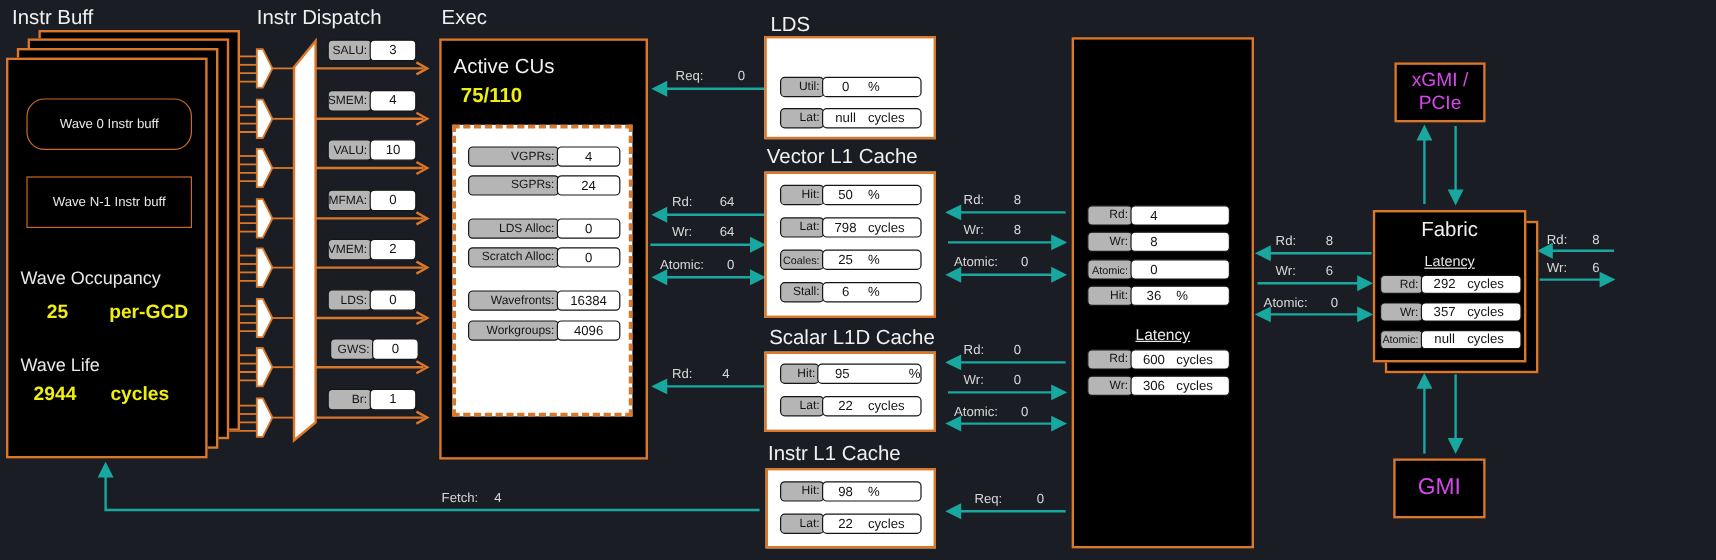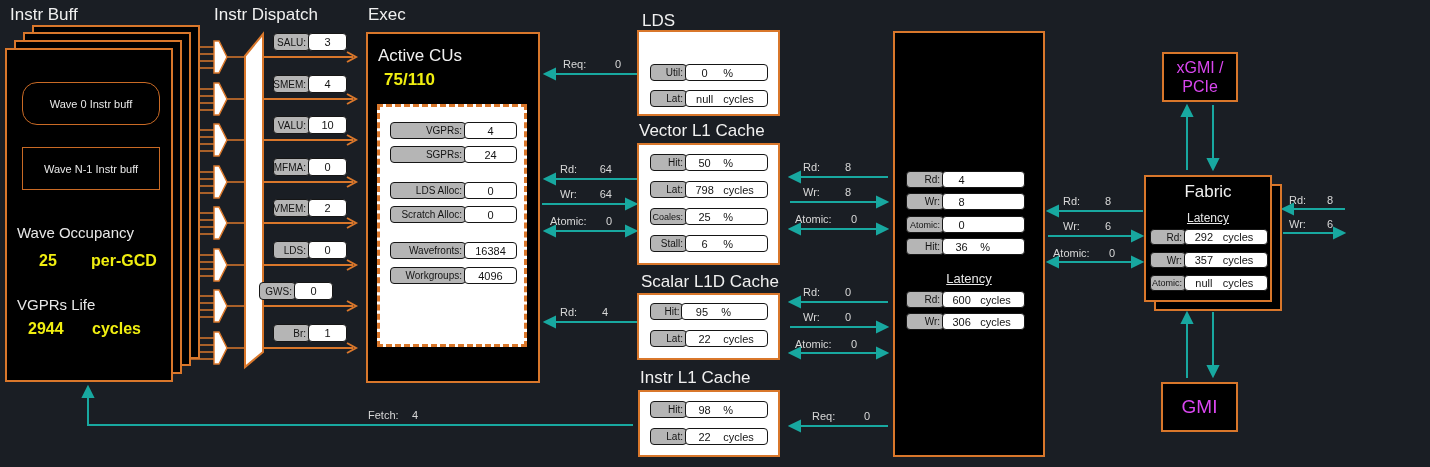--- a/index.html
+++ b/index.html
@@ -182,21 +182,21 @@
   <div class="bbox" style="left:5px;top:48px;width:168px;height:334px;"></div>
   <div class="thinbox" style="left:22px;top:82px;width:138px;height:43px;border-radius:15px;">
     <span>Wave 0 Instr buff</span>
   </div>
   <div class="thinbox" style="left:22px;top:147px;width:138px;height:43px;">
     <span>Wave N-1 Instr buff</span>
   </div>
   <div class="wave-metric-label" style="left:17px;top:224px;">Wave Occupancy</div>
   <div class="yellow" style="left:39px;top:252px;">25</div>
   <div class="yellow" style="left:91px;top:252px;">per-GCD</div>
-  <div class="wave-metric-label" style="left:17px;top:296px;">VGPRs Life</div>
+  <div class="wave-metric-label" style="left:17px;top:296px;">Wave Life</div>
   <div class="yellow" style="left:28px;top:320px;">2944</div>
   <div class="yellow" style="left:92px;top:320px;">cycles</div>
 
   <div class="title" style="left:214px;top:5px;">Instr Dispatch</div>
   <div class="pill-row" style="left:273px;top:33px;width:90px;height:18px;">
     <div class="pl" style="width:37px;">SALU:</div>
     <div class="pv center" style="width:39px;">3</div>
   </div>
   <div class="pill-row" style="left:273px;top:75px;width:74px;height:18px;">
     <div class="pl" style="width:37px;">SMEM:</div>
@@ -211,21 +211,21 @@
     <div class="pv center" style="width:39px;">0</div>
   </div>
   <div class="pill-row" style="left:273px;top:199px;width:74px;height:18px;">
     <div class="pl" style="width:37px;">VMEM:</div>
     <div class="pv center" style="width:39px;">2</div>
   </div>
   <div class="pill-row" style="left:273px;top:241px;width:74px;height:18px;">
     <div class="pl" style="width:37px;">LDS:</div>
     <div class="pv center" style="width:39px;">0</div>
   </div>
-  <div class="pill-row" style="left:259px;top:282px;width:74px;height:18px;">
+  <div class="pill-row" style="left:275px;top:282px;width:74px;height:18px;">
     <div class="pl" style="width:37px;">GWS:</div>
     <div class="pv center" style="width:39px;">0</div>
   </div>
   <div class="pill-row" style="left:273px;top:324px;width:74px;height:18px;">
     <div class="pl" style="width:37px;">Br:</div>
     <div class="pv center" style="width:39px;">1</div>
   </div>
 
   <div class="title" style="left:368px;top:5px;">Exec</div>
   <div class="bbox" style="left:366px;top:32px;width:174px;height:351px;"></div>
@@ -302,21 +302,21 @@
     <div class="pv" style="width:83px;">
       <span class="val">6</span>
       <span class="unit">%</span>
     </div>
   </div>
 
   <div class="title" style="left:641px;top:272px;">Scalar L1D Cache</div>
   <div class="wbox" style="left:637px;top:293px;width:143px;height:67px;"></div>
   <div class="pill-row" style="left:650px;top:303px;width:118px;height:17px;">
     <div class="pl" style="width:37px;">Hit:</div>
-    <div class="pv" style="width:97px;">
+    <div class="pv" style="width:97px;gap:36px;">
       <span class="val">95</span>
       <span class="unit">%</span>
     </div>
   </div>
   <div class="pill-row" style="left:650px;top:330px;width:118px;height:17px;">
     <div class="pl" style="width:37px;">Lat:</div>
     <div class="pv" style="width:83px;">
       <span class="val">22</span>
       <span class="unit">cycles</span>
     </div>

